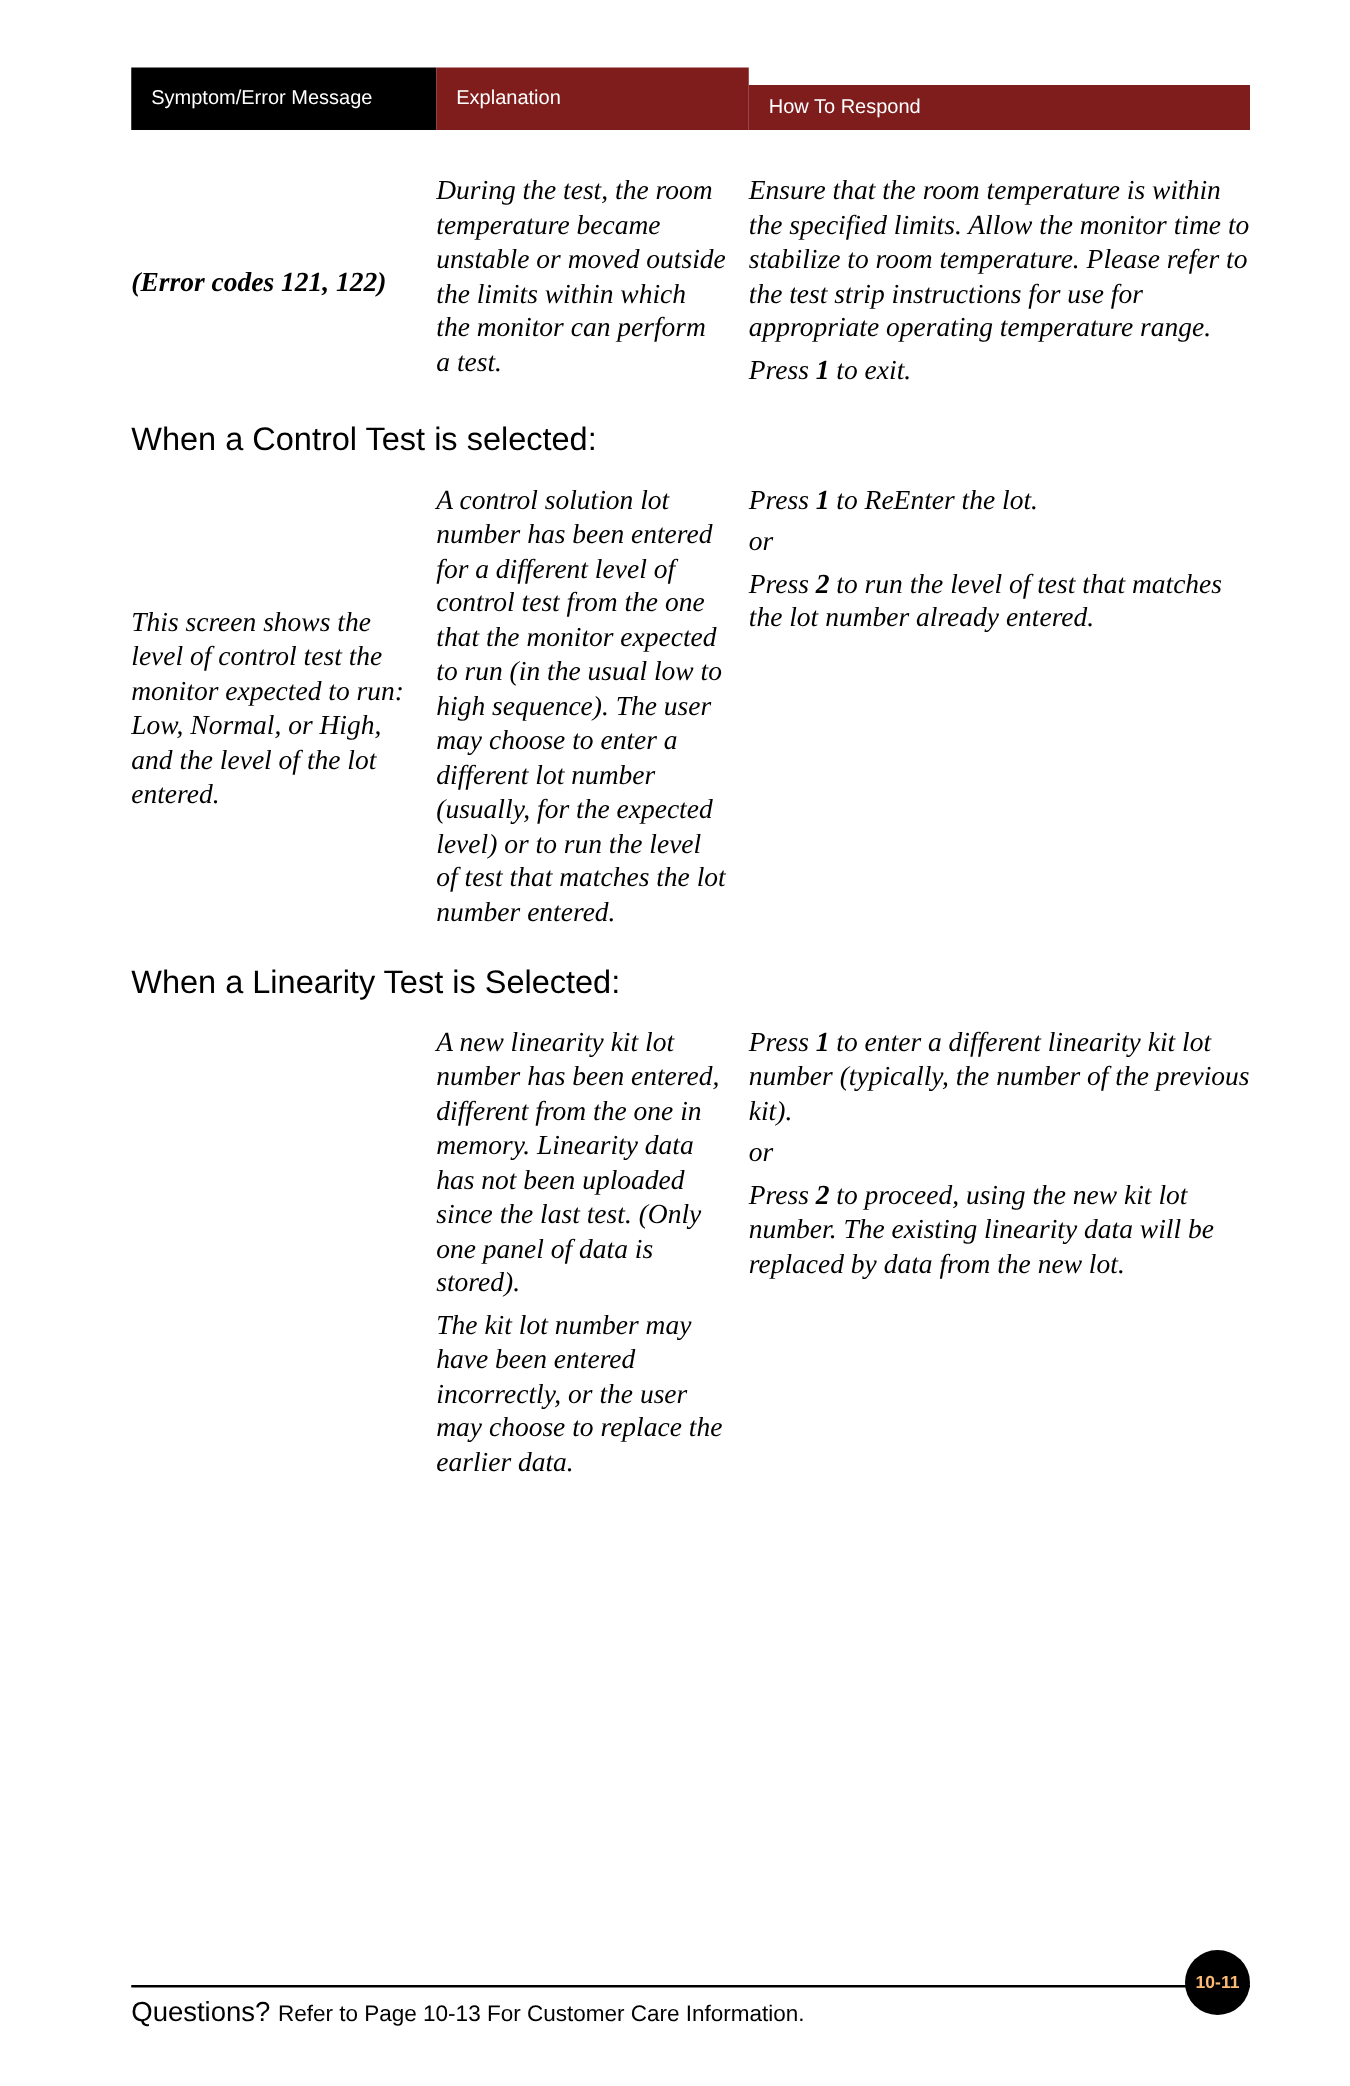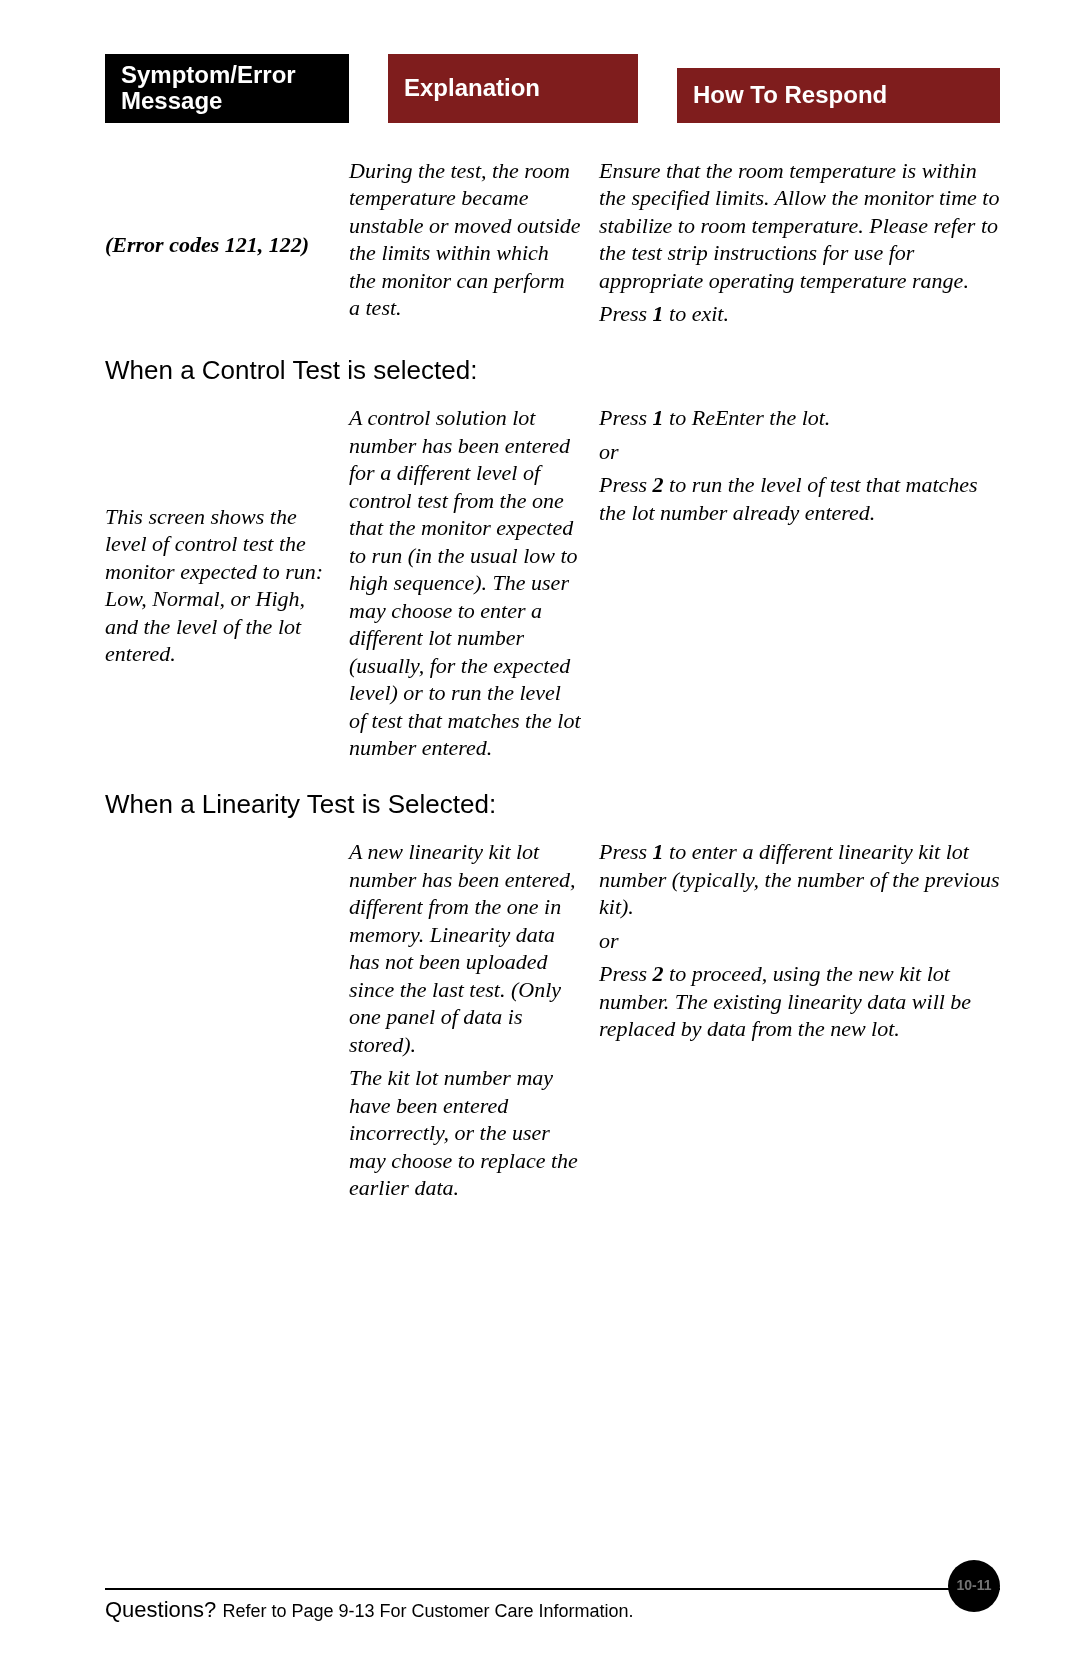--- a/index.html
+++ b/index.html
@@ -14,24 +14,23 @@
   .page {
     width: 1080px;
     height: 1669px;
     position: relative;
     padding: 54px 80px 0 105px;
   }
   .header-row {
     display: flex;
     width: 100%;
     font-family: Helvetica, Arial, sans-serif;
-    font-size: 24px;
+    font-size: 16px;
     color: #fff;
-    font-weight: 700;
-    gap: 39px;
+    font-weight: 400;
   }
   .hcell {
     display: flex;
     align-items: center;
     padding: 8px 16px;
   }
   .hcell.col1 { width: 244px; background: #000; line-height: 1.1; }
   .hcell.col2 { width: 250px; background: #7f1d1d; }
   .hcell.col3 { flex: 1; background: #7f1d1d; margin-top: 14px; }
   .table { margin-top: 34px; }
@@ -70,21 +69,21 @@
     font-size: 18px;
   }
   .footer-line .q { font-size: 22px; }
   .page-badge {
     position: absolute;
     right: 0;
     top: -28px;
     width: 52px;
     height: 52px;
     background: #000;
-    color: #737373;
+    color: #fdba74;
     border-radius: 50%;
     display: flex;
     align-items: center;
     justify-content: center;
     font-family: Helvetica, Arial, sans-serif;
     font-size: 14px;
     font-weight: bold;
   }
   .space-wrap { white-space: pre-wrap; }
 </style>
@@ -155,17 +154,17 @@
           <span>Press </span><span class="bold">2</span><span> to proceed, using the new kit lot number. The existing linearity data will be replaced by data from the new lot.</span>
         </p>
       </div>
     </div>
 
   </div>
 
   <div class="footer">
     <div class="page-badge">10-11</div>
     <div class="footer-line">
-      <span class="q space-wrap">Questions? </span><span>Refer to Page 9-13 For Customer Care Information.</span>
+      <span class="q space-wrap">Questions? </span><span>Refer to Page 10-13 For Customer Care Information.</span>
     </div>
   </div>
 
 </div>
 
 </body></html>

